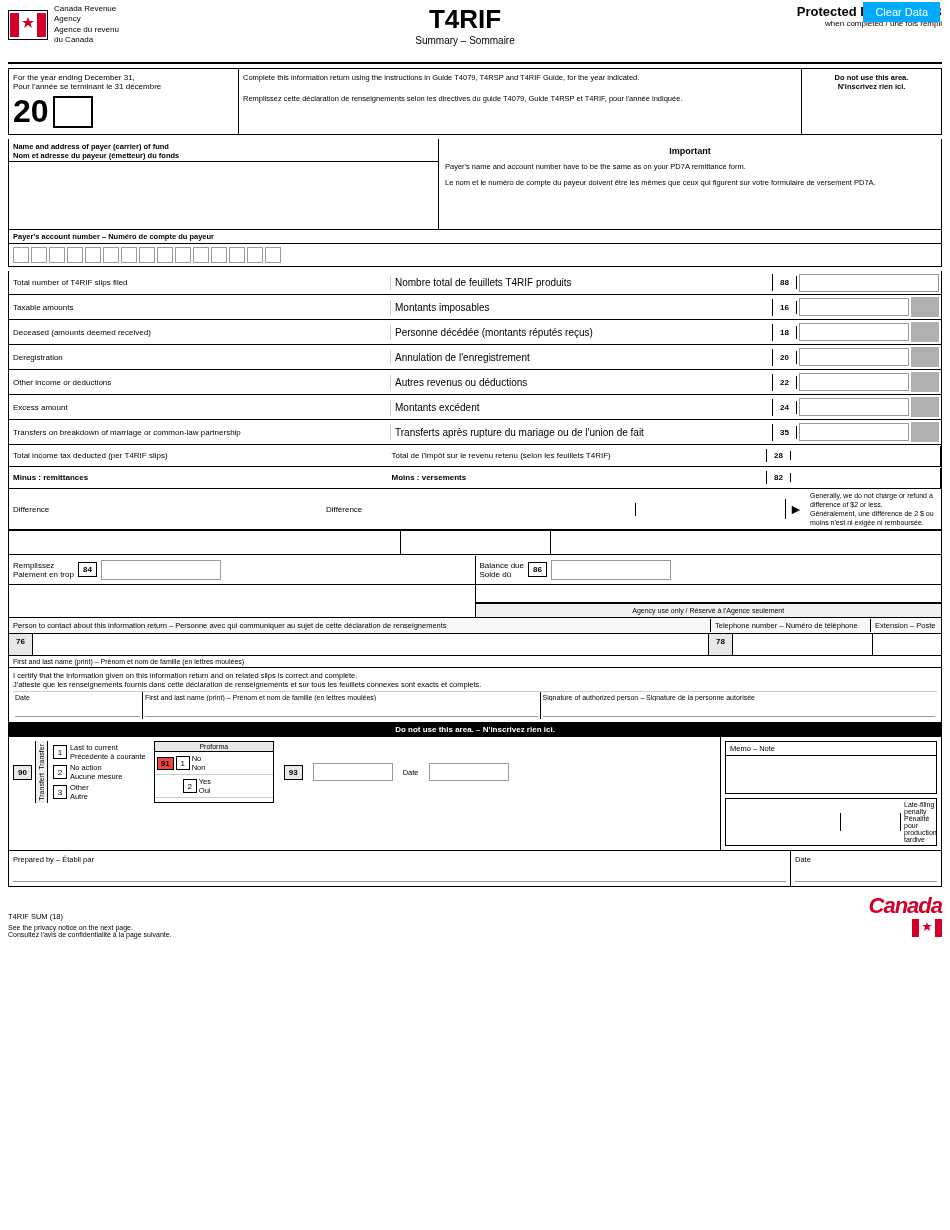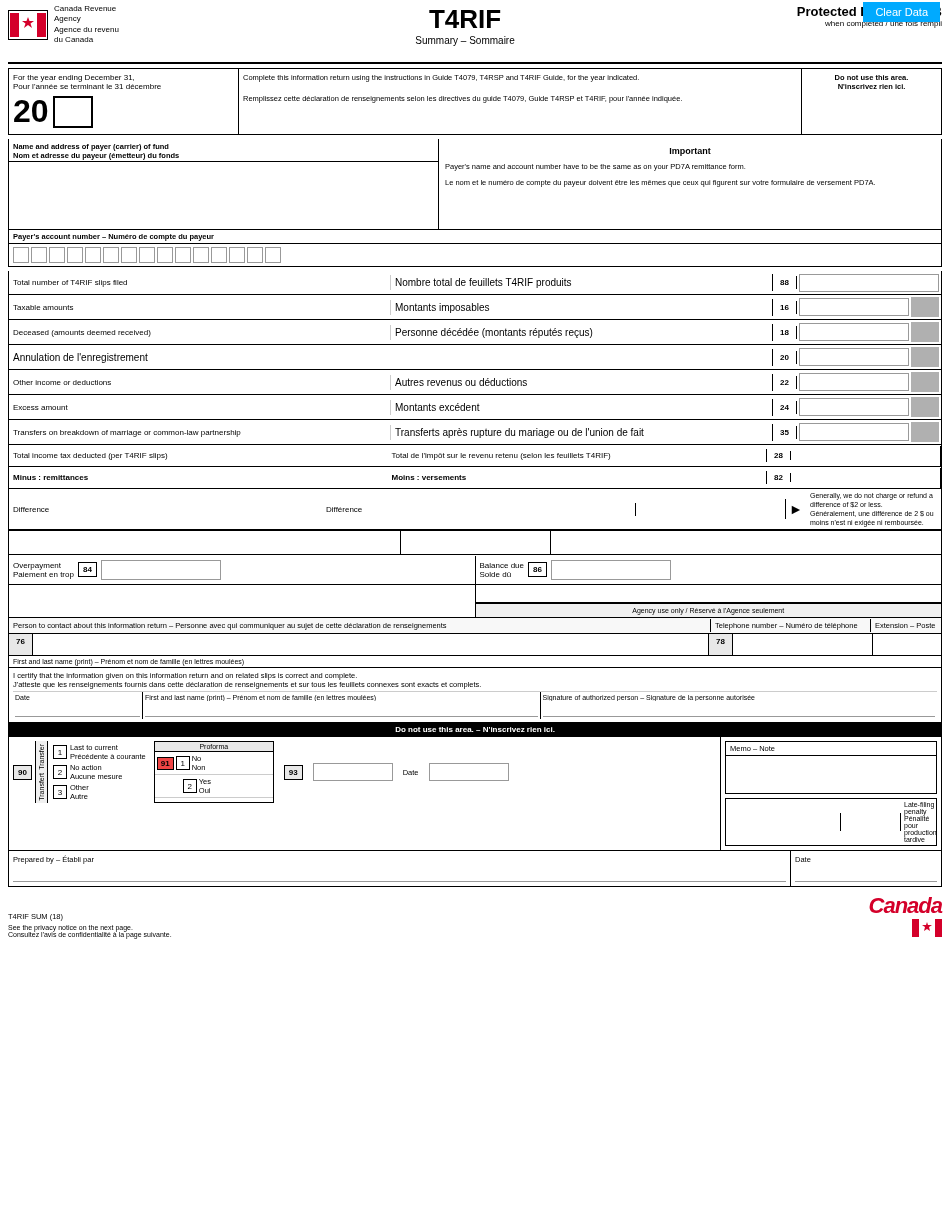--- a/index.html
+++ b/index.html
@@ -192,20 +192,21 @@
       <div class="data-label-en">Deceased (amounts deemed received)</div>
       <div class="data-label-fr">Personne décédée (montants réputés reçus)</div>
       <div class="box-num">18</div>
       <div style="display:flex; align-items:center; padding:2px;">
         <input type="text" style="width: 110px; height: 18px; border: 1px solid rgb(153, 153, 153); font-size: 8px;">
         <div style="width:28px; height:20px; background:#b0b0b0; margin-left:2px;"></div>
       </div>
     </div>
 
     <div class="data-row">
+      <div class="data-label-en">Deregistration</div>
       <div class="data-label-fr">Annulation de l'enregistrement</div>
       <div class="box-num">20</div>
       <div style="display:flex; align-items:center; padding:2px;">
         <input type="text" style="width: 110px; height: 18px; border: 1px solid rgb(153, 153, 153); font-size: 8px;">
         <div style="width:28px; height:20px; background:#b0b0b0; margin-left:2px;"></div>
       </div>
     </div>
 
     <div class="data-row">
       <div class="data-label-en">Other income or deductions</div>
@@ -273,21 +274,21 @@
     <div style="flex:1; border-right:1px solid #000;"></div>
     <div style="width:150px; border-right:1px solid #000;">
       <input type="text" style="width: 100%; height: 22px; border: none; font-size: 8px; padding: 2px;">
     </div>
     <div style="flex:1;"></div>
   </div>
 
   <div style="border:1px solid #000; border-top:0; display:flex; min-height:30px; align-items:center;">
     <div style="flex:1; display:flex; align-items:center; padding:4px; gap:4px; border-right:1px solid #000;">
       <div style="font-size:8px;">
-        <div>Overpayment</div>
+        <div>Remplissez</div>
         <div>Paiement en trop</div>
       </div>
       <div style="font-size:8px; font-weight:bold; border:1px solid #000; padding:2px 4px;">84</div>
       <input type="text" style="width: 120px; height: 20px; border: 1px solid rgb(153, 153, 153); font-size: 8px; padding: 2px;">
     </div>
     <div style="flex:1; display:flex; align-items:center; padding:4px; gap:4px;">
       <div style="font-size:8px;">
         <div>Balance due</div>
         <div>Solde dû</div>
       </div>

